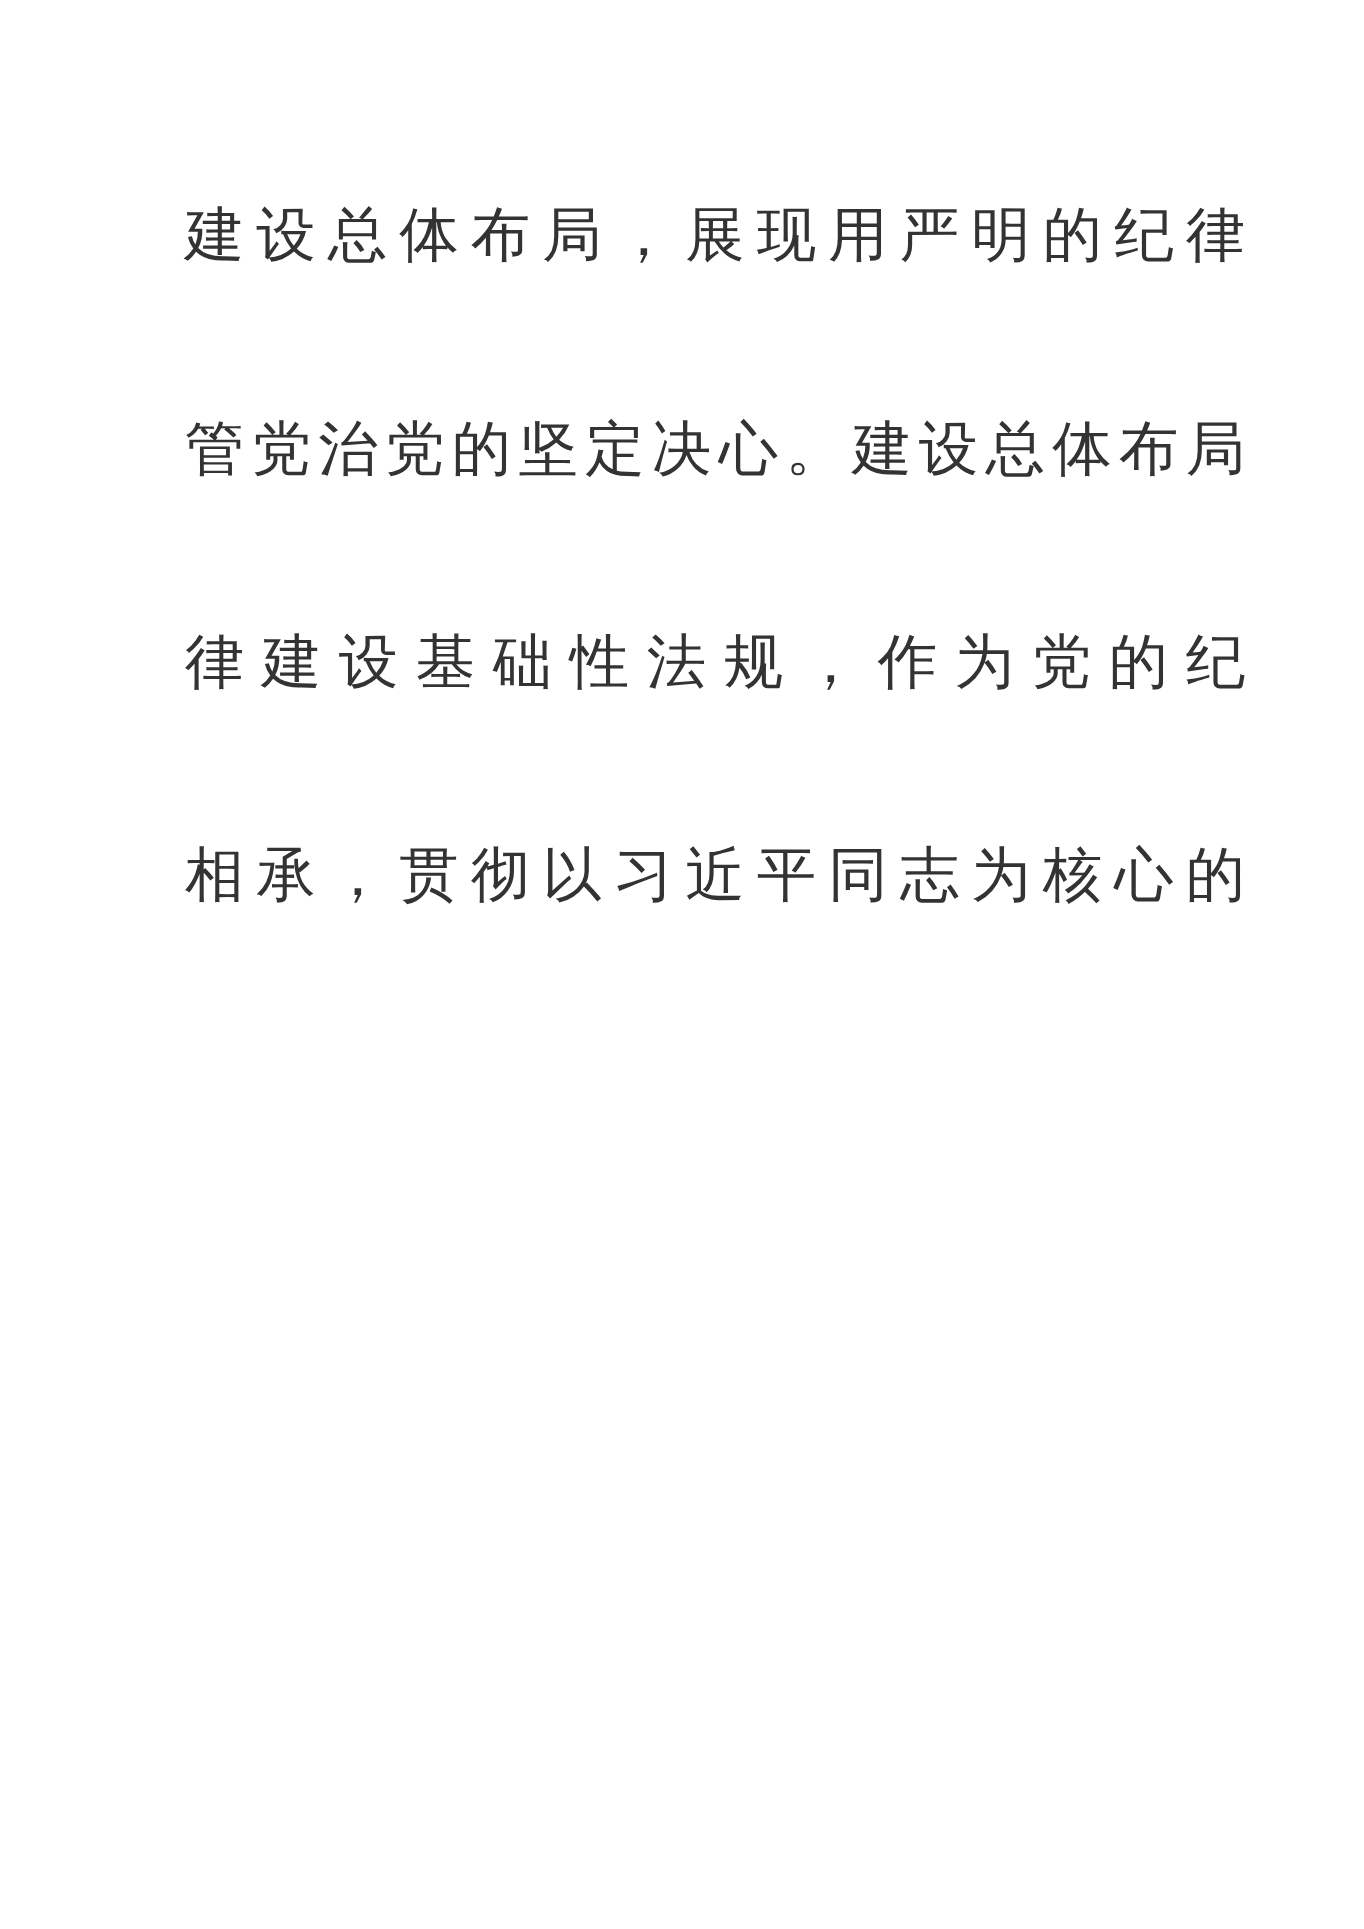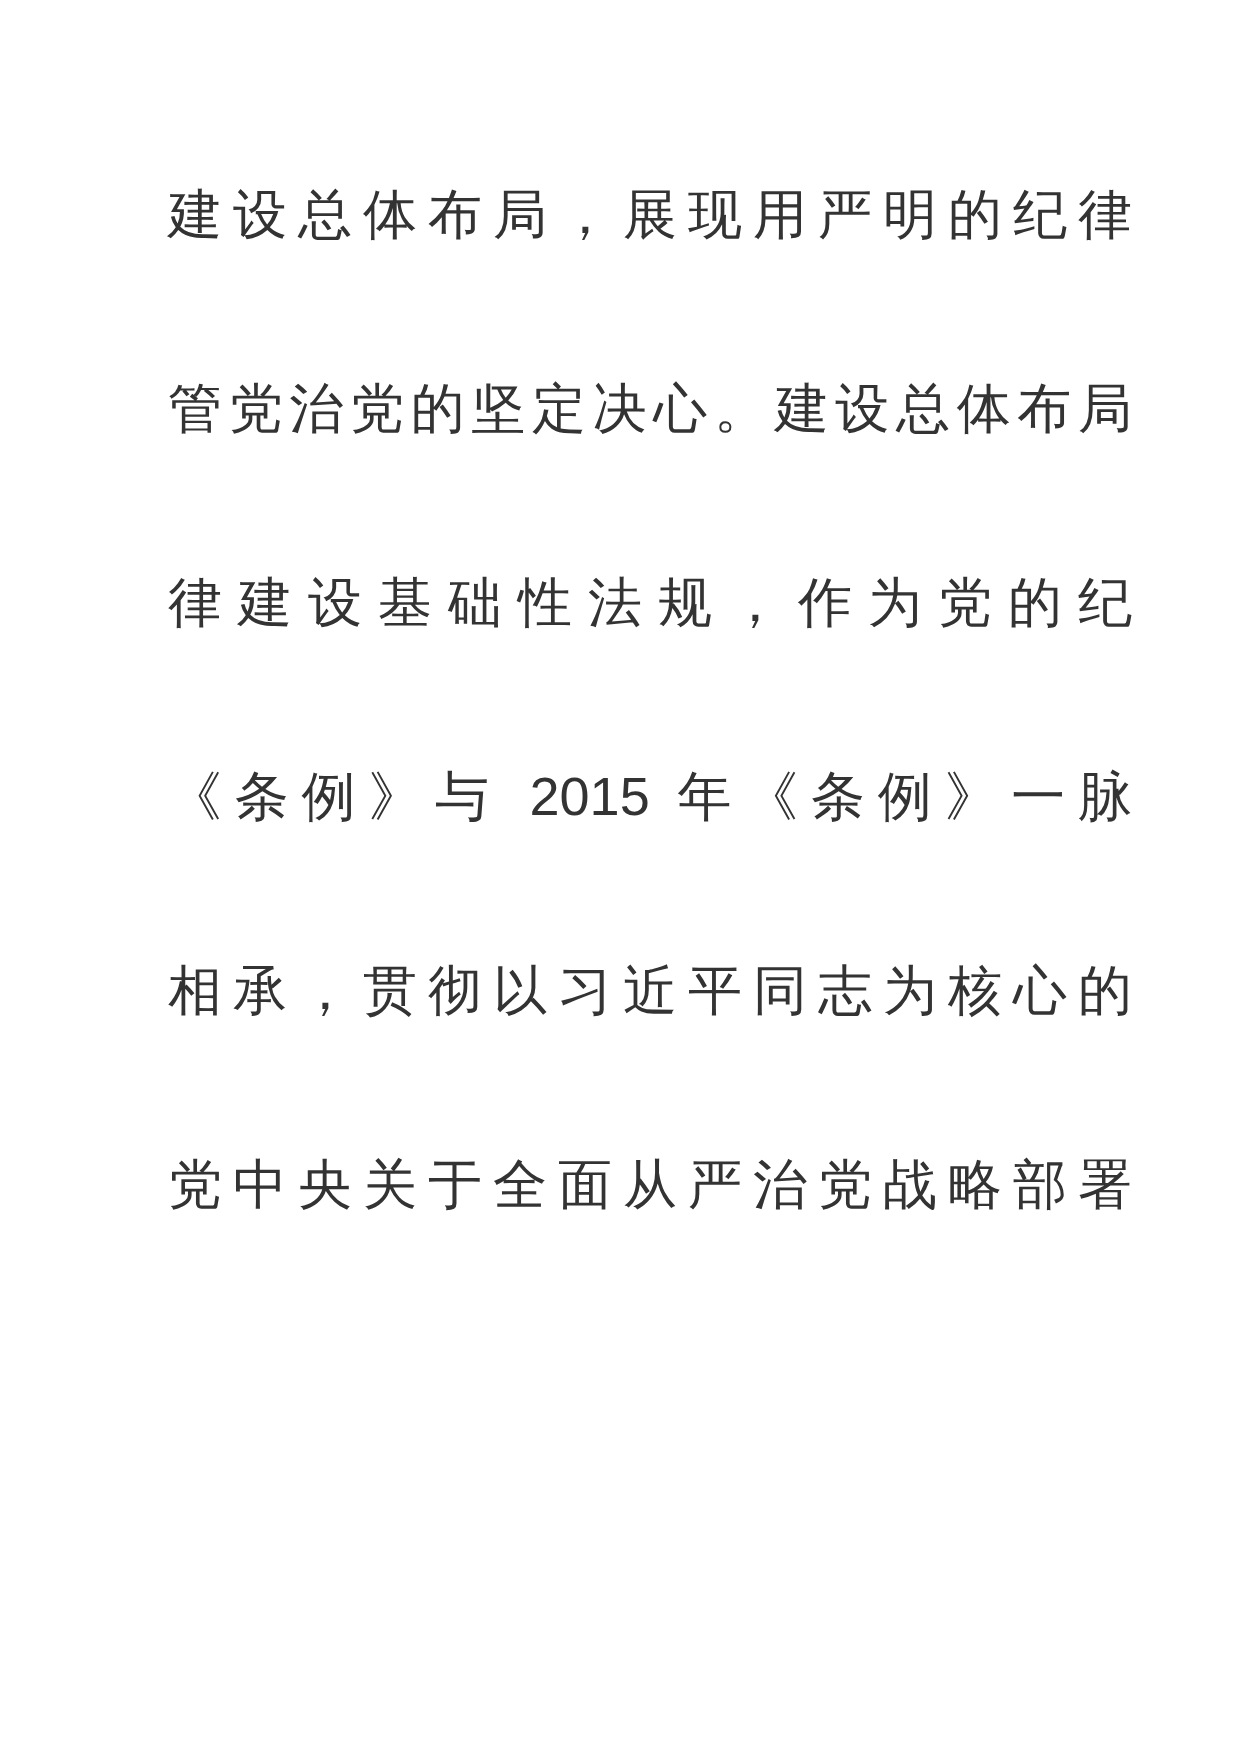--- a/index.html
+++ b/index.html
@@ -34,16 +34,14 @@
     overflow: visible;
   }
 </style>
 </head>
 <body>
 
 <div class="page">
   <div class="text-line">建设总体布局，展现用严明的纪律</div>
   <div class="text-line">管党治党的坚定决心。建设总体布局</div>
   <div class="text-line">律建设基础性法规，作为党的纪</div>
-  <div class="text-line">《条例》与 2015 年《条例》一脉</div>
   <div class="text-line">相承，贯彻以习近平同志为核心的</div>
-  <div class="text-line">党中央关于全面从严治党战略部署</div>
 </div>
 
 </body></html>

